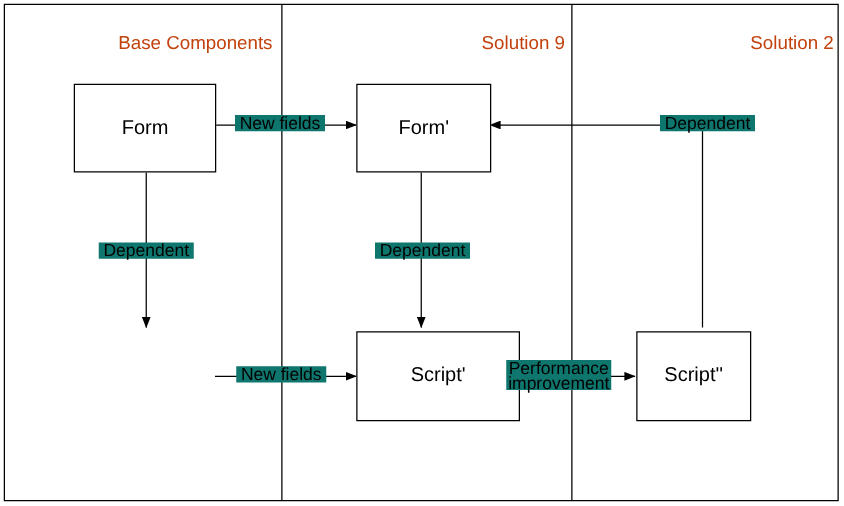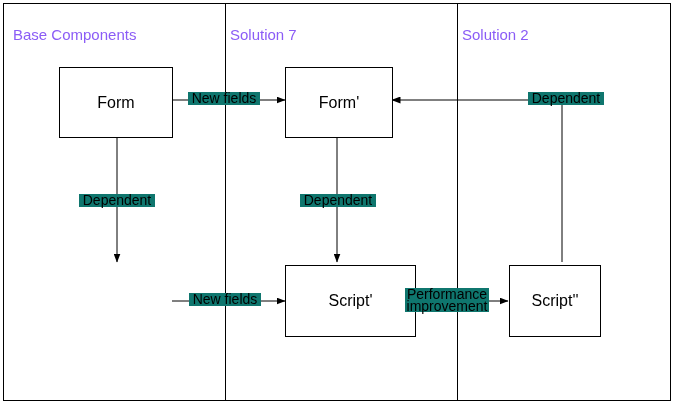--- a/index.html
+++ b/index.html
@@ -28,23 +28,23 @@
   }
   .vdivider {
     position: absolute;
     top: 4px;
     width: 0;
     border-left: 1px solid #000000;
     height: 396px;
   }
   .col-title {
     position: absolute;
-    text-align: left;
+    text-align: right;
     font-size: 15px;
-    color: #8b5cf6;
+    color: #c2410c;
     white-space: nowrap;
   }
   .node {
     position: absolute;
     border: 1px solid #000000;
     box-sizing: border-box;
     background: #ffffff;
     display: flex;
     align-items: center;
     justify-content: center;
@@ -76,21 +76,21 @@
 </head>
 <body>
 
 <div id="canvas">
 
   <div class="frame"></div>
   <div class="vdivider" style="left:225px;"></div>
   <div class="vdivider" style="left:457px;"></div>
 
   <div class="col-title" style="left:13px; top:26px; width:205px;">Base Components</div>
-  <div class="col-title" style="left:230px; top:26px; width:222px;">Solution 7</div>
+  <div class="col-title" style="left:230px; top:26px; width:222px;">Solution 9</div>
   <div class="col-title" style="left:462px; top:26px; width:205px;">Solution 2</div>
 
   <svg class="arrows">
     <defs>
       <marker id="ah" markerWidth="9" markerHeight="7" refX="8.5" refY="3.5" orient="auto" markerUnits="userSpaceOnUse">
         <path d="M0,0 L9,3.5 L0,7 z" fill="#000000"></path>
       </marker>
     </defs>
 
     <line x1="117" y1="138" x2="117" y2="262" stroke="#000000" stroke-width="1" marker-end="url(#ah)" marker-start="url(#ah)"></line>

